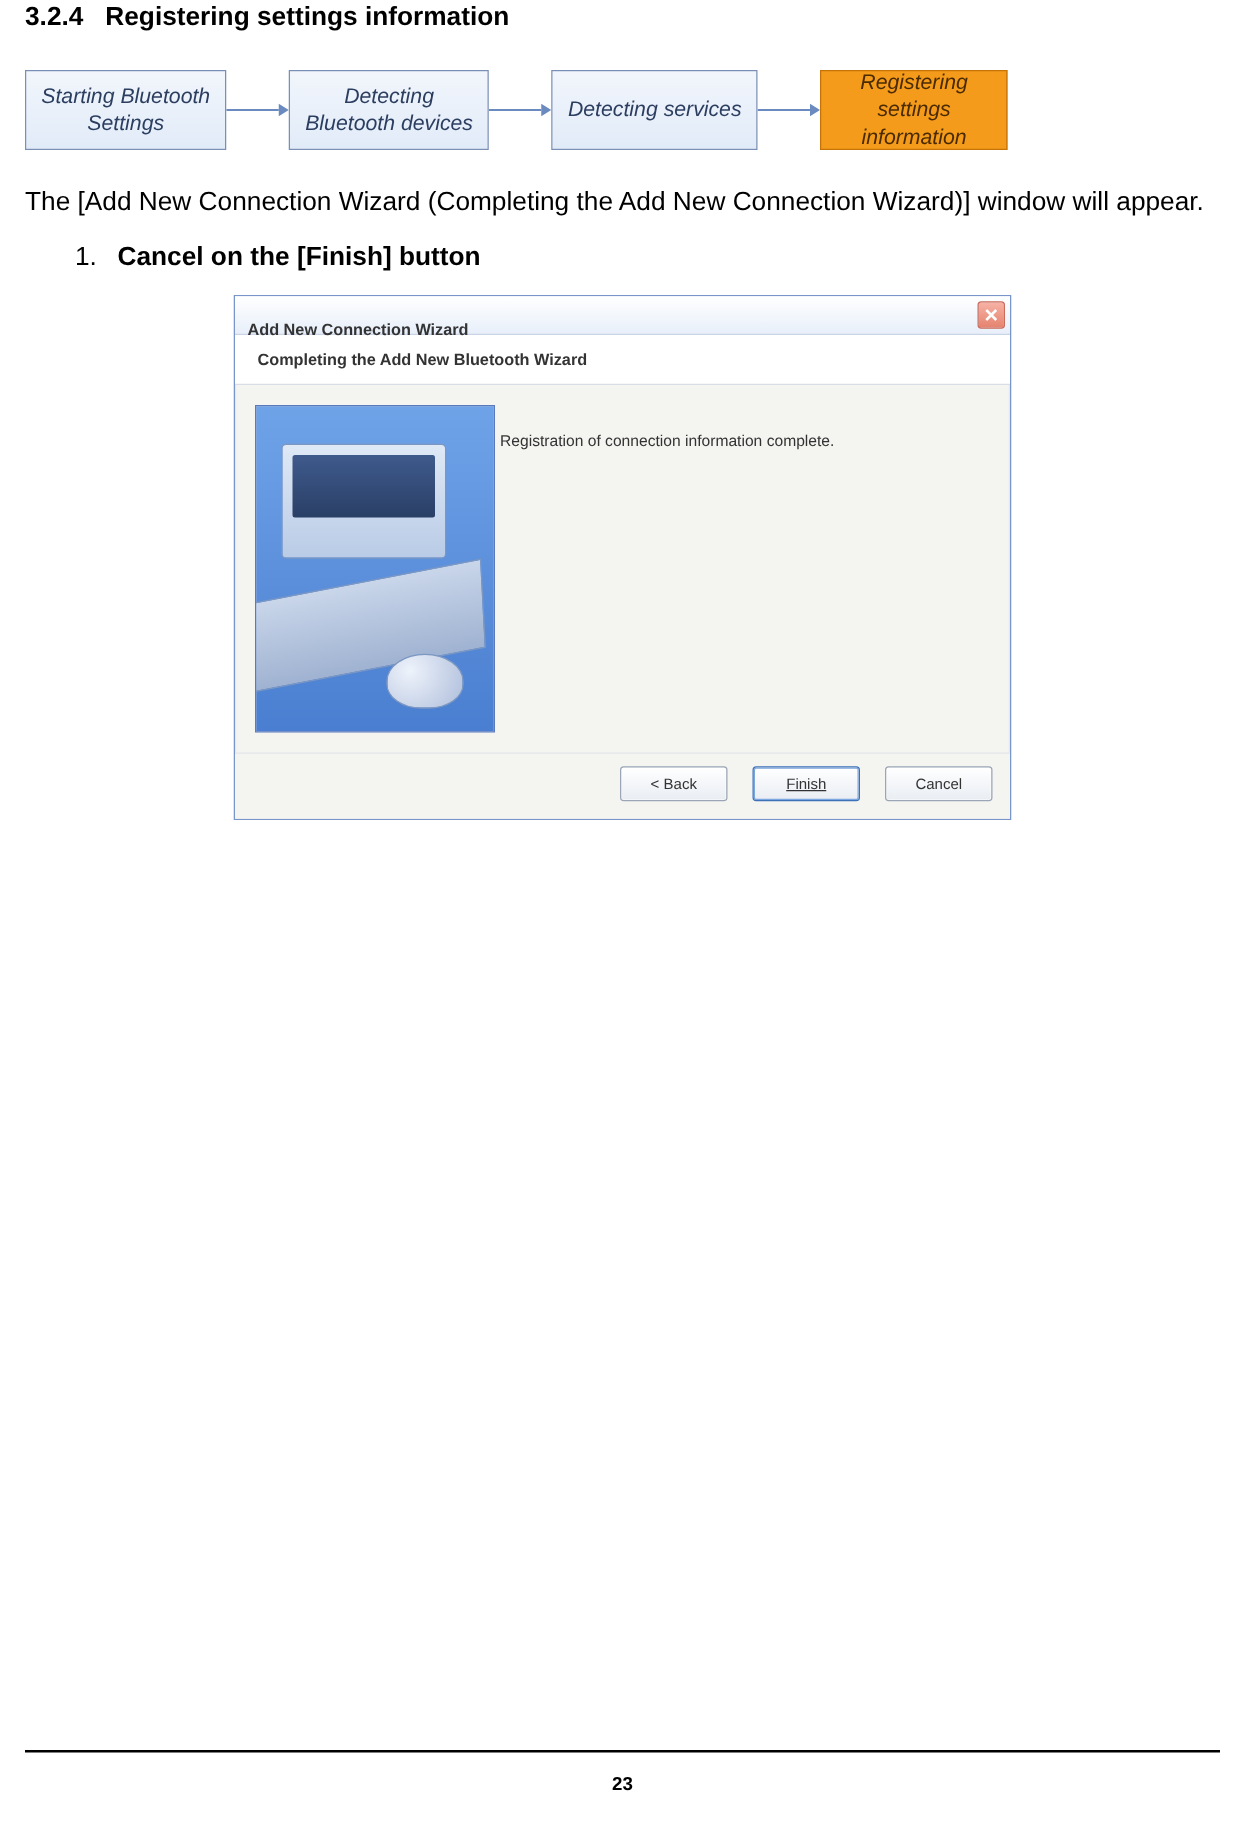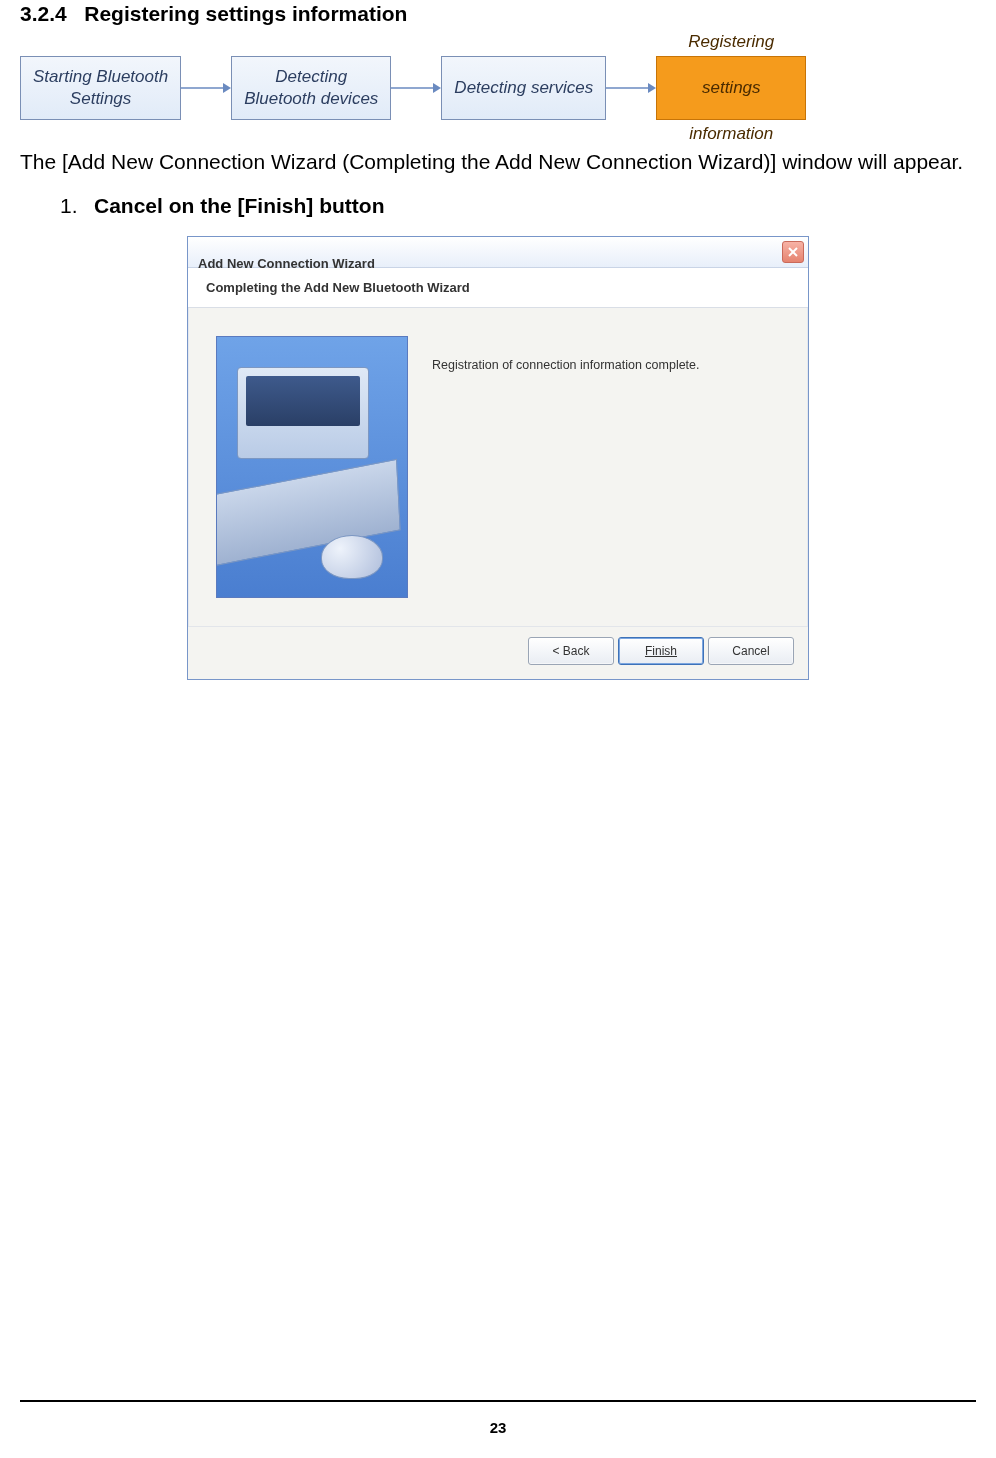--- a/index.html
+++ b/index.html
@@ -42,21 +42,20 @@
     display: flex;
     flex-direction: column;
     align-items: center;
     justify-content: center;
     height: 64px;
   }
   .flow-box.active {
     background: #f59b1c;
     color: #4a2b00;
     border-color: #c77407;
-    gap: 24px;
   }
   .flow-arrow {
     width: 50px;
     display: flex;
     align-items: center;
     justify-content: center;
   }
   .flow-arrow svg {
     display: block;
   }
@@ -114,22 +113,22 @@
   .wizard-banner {
     background: #ffffff;
     border-bottom: 1px solid #d9dee6;
     padding: 12px 18px;
     font-size: 13px;
     font-weight: bold;
     color: #333;
   }
   .wizard-body {
     display: flex;
-    gap: 24px;
-    padding: 28px;
+    gap: 4px;
+    padding: 16px;
   }
   .wizard-image {
     width: 190px;
     height: 260px;
     border: 1px solid #5a7abf;
     background: linear-gradient(#6fa3e8, #4a7ed0);
     position: relative;
     overflow: hidden;
   }
   .wizard-image .laptop {
@@ -170,21 +169,21 @@
   }
   .wizard-text {
     flex: 1;
     font-size: 12.5px;
     color: #333;
     padding-top: 22px;
   }
   .wizard-buttons {
     display: flex;
     justify-content: flex-end;
-    gap: 4px;
+    gap: 20px;
     padding: 10px 14px 14px;
     border-top: 1px solid #e2e5ea;
     background: #f4f4f1;
   }
   .xp-btn {
     min-width: 84px;
     height: 26px;
     border: 1px solid #9aa5b5;
     border-radius: 3px;
     background: linear-gradient(#ffffff, #e9edf3);

